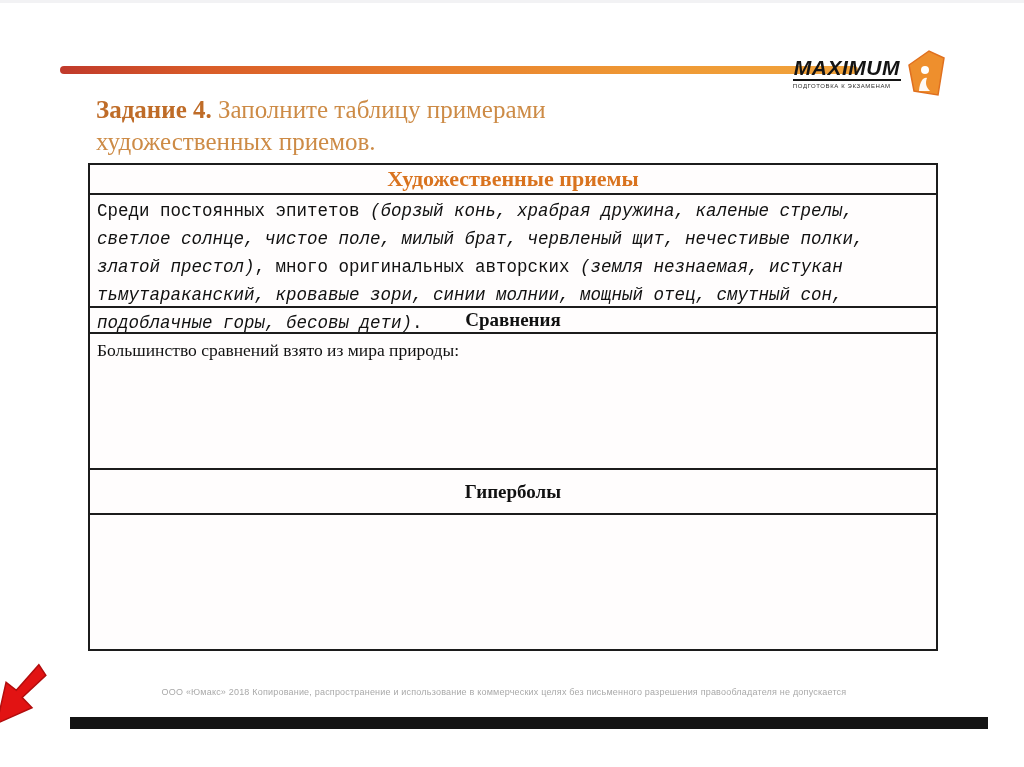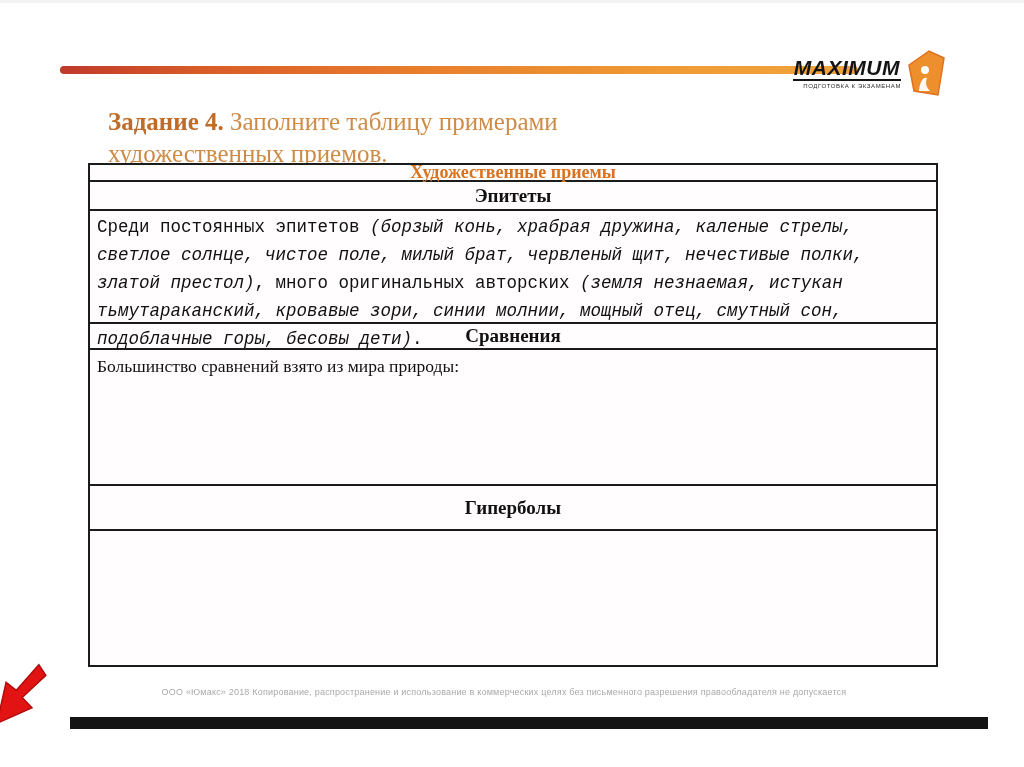--- a/index.html
+++ b/index.html
@@ -15,51 +15,51 @@
   
   .accent-rule{
     position:absolute;left:60px;top:66px;width:798px;height:8px;
     border-radius:4px;
     background:linear-gradient(90deg,#c0392b 0%,#d95c28 18%,#e87e2d 45%,#ef9a35 75%,#f1a33c 100%);
   }
   
   .logo{
     position:absolute;right:78px;top:50px;display:flex;align-items:flex-start;gap:3px;
   }
-  .logo-text-wrap{display:flex;flex-direction:column;align-items:flex-end;margin-top:8px;}
+  .logo-text-wrap{display:flex;flex-direction:column;align-items:flex-start;margin-top:8px;}
   .logo-text{
     font-family:"Liberation Sans", sans-serif;
     font-weight:bold;font-style:italic;font-size:21px;letter-spacing:.5px;
     color:#141414;line-height:20px;
     border-bottom:2.5px solid #141414;padding:0 1px 1px 1px;
   }
   .logo-tagline{
     font-family:"Liberation Sans", sans-serif;
     font-size:6px;letter-spacing:.6px;color:#2a2a2a;margin-top:2px;white-space:nowrap;
   }
   .logo-badge{width:42px;height:46px;}
   
   .title{
-    position:absolute;left:92px;top:90px;width:600px;margin:16px;
+    position:absolute;left:92px;top:90px;width:600px;margin:4px;
     font-size:25px;line-height:32px;font-weight:normal;
   }
   .title-bold{font-weight:bold;color:#bf6c28;}
   .title-rest{color:#cd8b46;}
   
   .tbl{
     position:absolute;left:88px;top:163px;width:846px;
     border:2px solid #1c1c1c;background:#fffdfd;
   }
   .trow{border-bottom:2px solid #1c1c1c;box-sizing:border-box;color:#111;}
   .trow:last-child{border-bottom:none;}
   .trow.head{
     text-align:center;font-weight:bold;font-size:19px;
     display:flex;align-items:center;justify-content:center;
   }
-  .trow.head.orange{color:#d9731f;font-size:18px;height:17px;}
+  .trow.head.orange{color:#d9731f;font-size:22px;height:30px;}
   .h-epithets{height:29px;}
   .h-comparisons{height:26px;}
   .h-hyperbole{height:45px;}
   .trow.content{
     font-size:17.5px;line-height:28px;text-align:left;
     padding:2px 8px 0 7px;
   }
   .c-epithets{height:113px;font-family:Liberation Mono, monospace;}
   .c-comparisons{height:136px;}
   .c-hyperbole{height:134px;}
@@ -102,21 +102,20 @@
 </div>
 
 <h1 class="title">
   <span class="title-bold">Задание 4.</span>
   <span class="title-rest">Заполните таблицу примерами художественных приемов.</span>
 </h1>
 
 <div class="tbl">
   <div class="trow head orange">Художественные приемы</div>
 
-  <div class="trow head h-epithets">Эпитеты</div>
   <div class="trow content c-epithets"><span>Среди постоянных эпитетов </span><span class="it">(борзый конь, храбрая дружина, каленые стрелы, светлое солнце, чистое поле, милый брат, червленый щит, нечестивые полки, златой престол)</span><span>, много оригинальных авторских </span><span class="it">(земля незнаемая, истукан тьмутараканский, кровавые зори, синии молнии, мощный отец, смутный сон, подоблачные горы, бесовы дети)</span><span>.</span></div>
 
   <div class="trow head h-comparisons">Сравнения</div>
   <div class="trow content c-comparisons">Большинство сравнений взято из мира природы:</div>
 
   <div class="trow head h-hyperbole">Гиперболы</div>
   <div class="trow content c-hyperbole"></div>
 </div>
 
 <div class="footer">ООО «Юмакс» 2018 Копирование, распространение и использование в коммерческих целях без письменного разрешения правообладателя не допускается</div>

